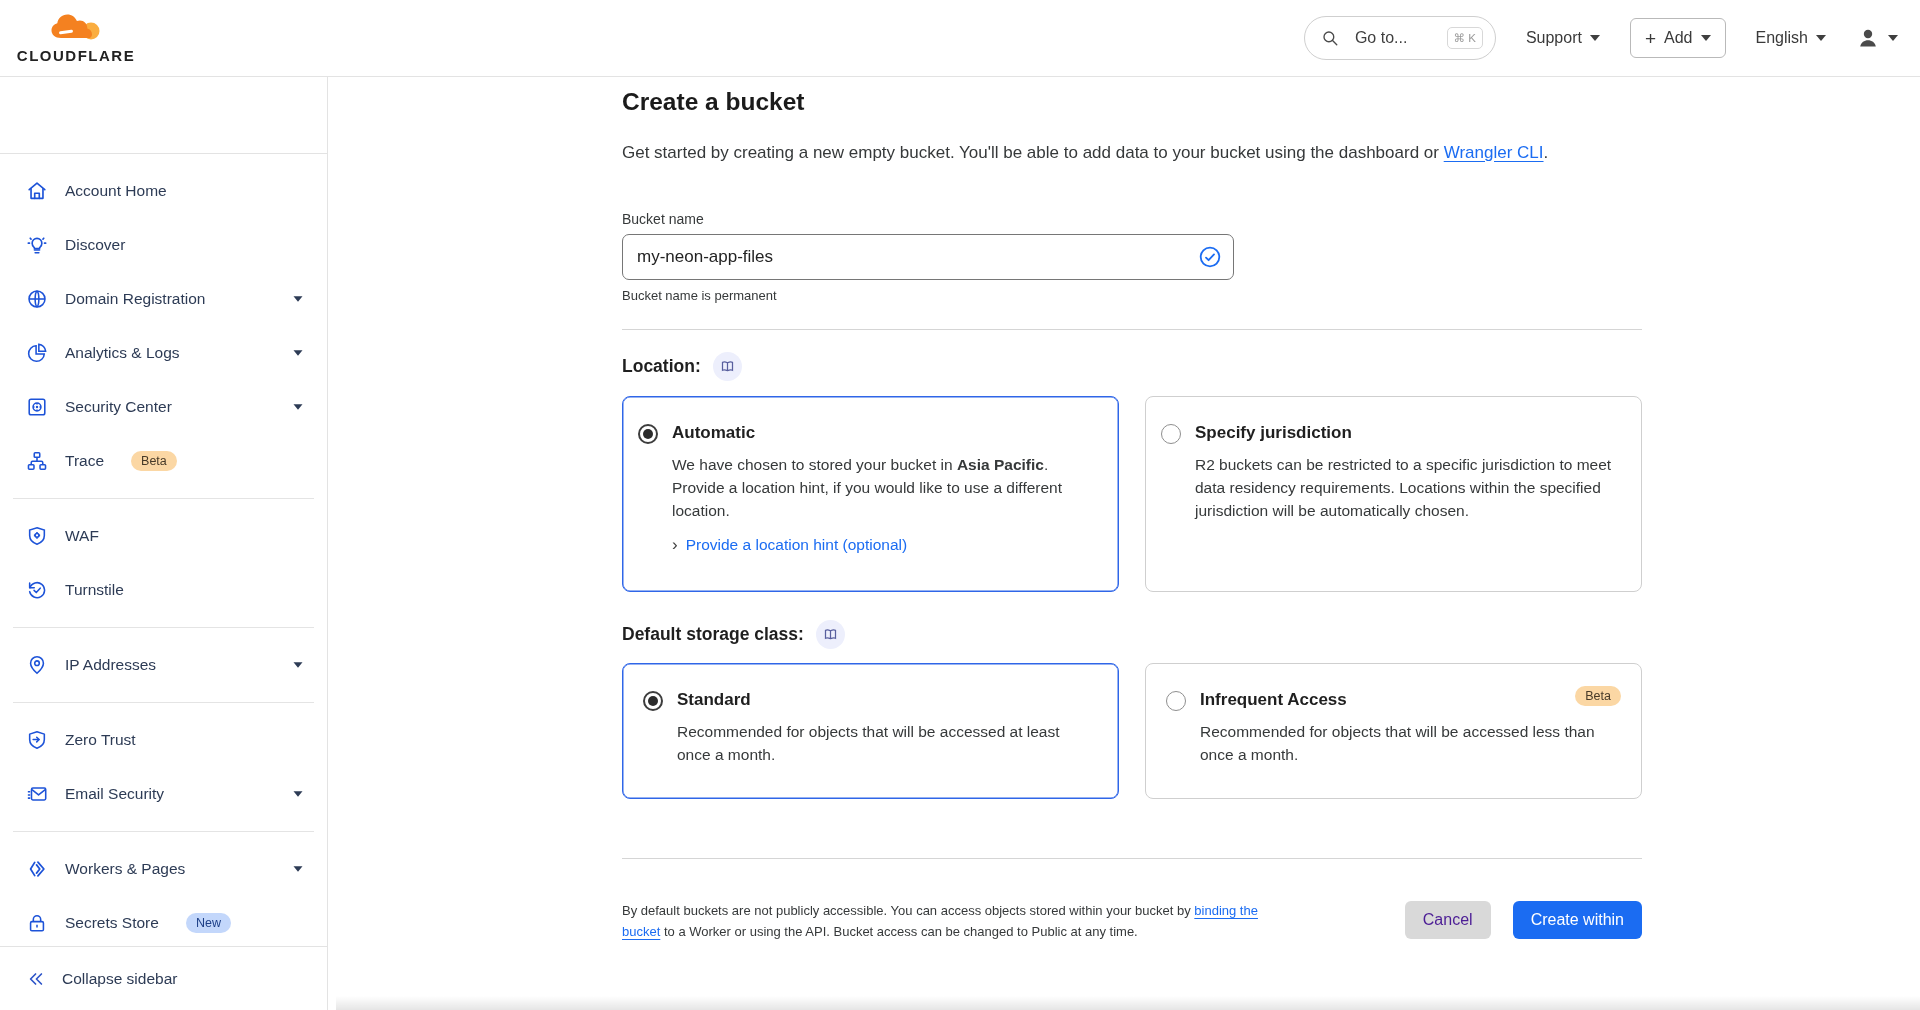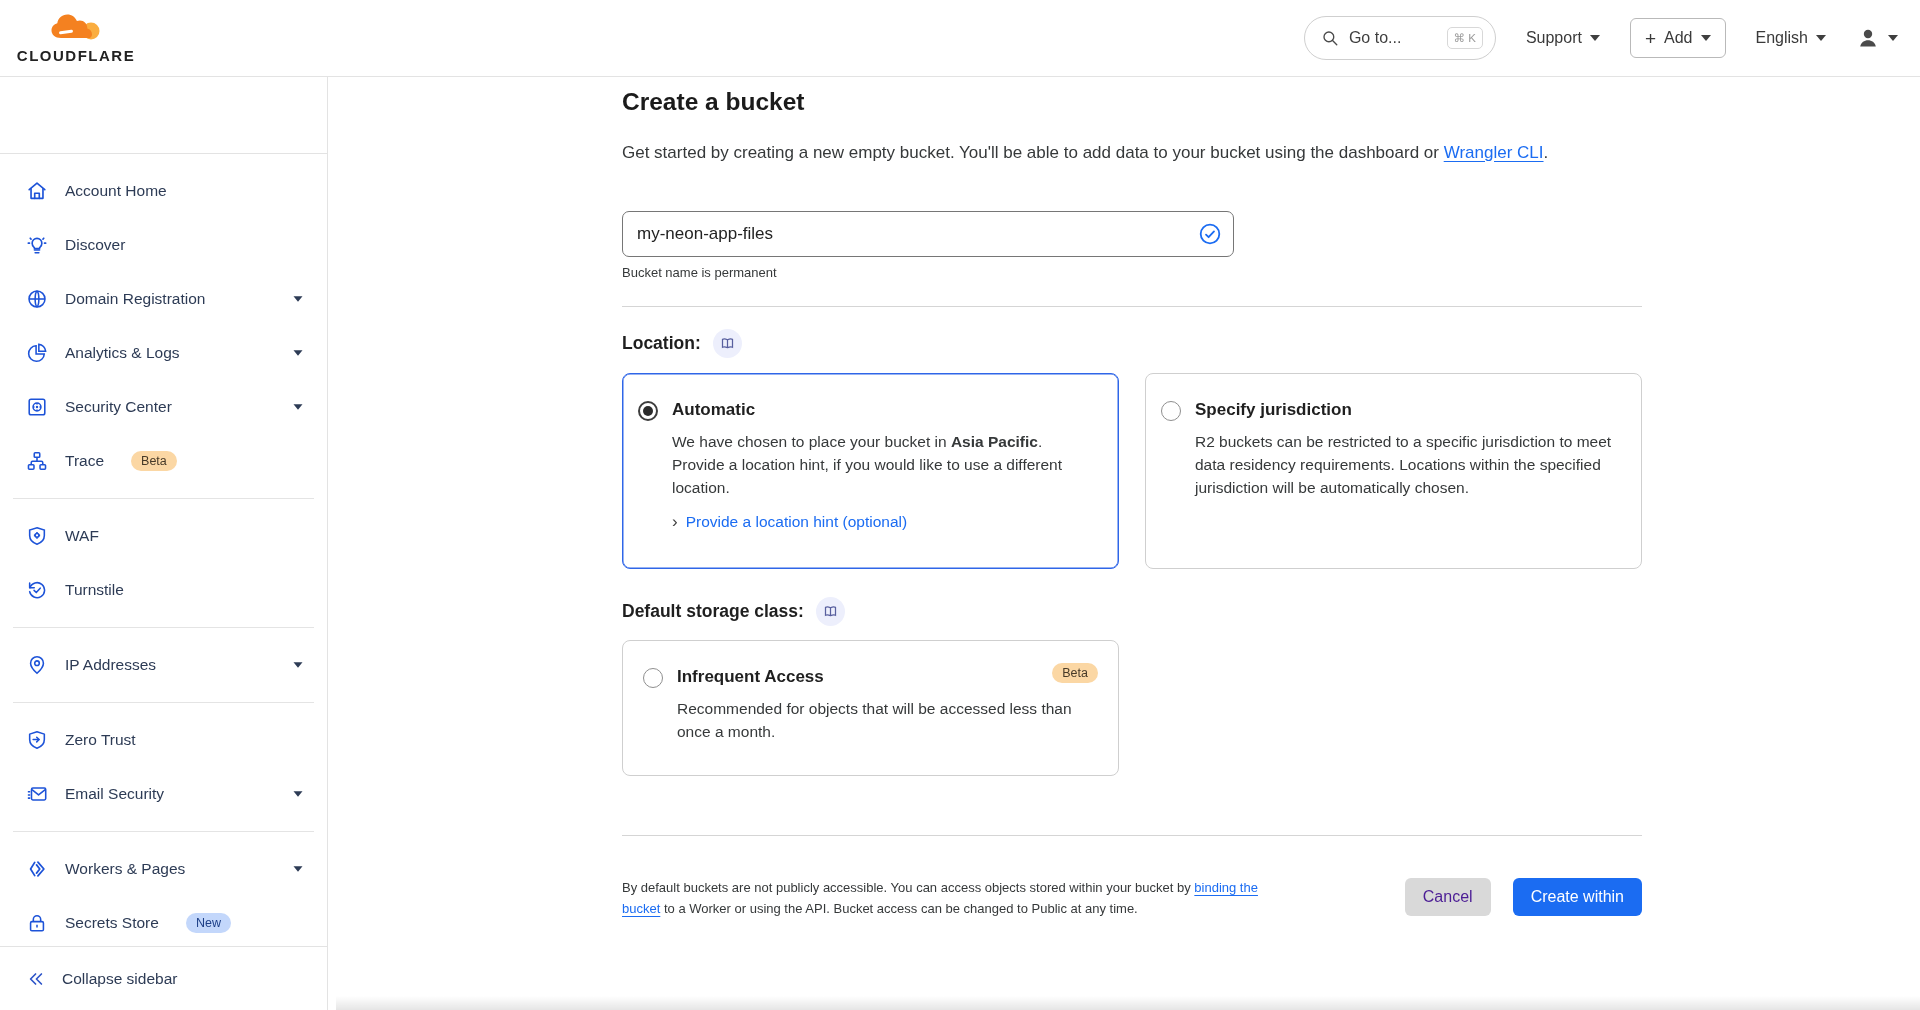--- a/index.html
+++ b/index.html
@@ -5,21 +5,21 @@
   * { margin:0; padding:0; box-sizing:border-box; }
   html,body { width:1920px; height:1010px; overflow:hidden; background:#fff;
     font-family:"Liberation Sans", sans-serif; color:#36393a; }
 
   
   .header { position:fixed; top:0; left:0; width:1920px; height:77px; background:#fff;
     border-bottom:1px solid #e3e3e3; display:flex; align-items:center; z-index:30; }
   .logo { margin-left:18px; width:116px; display:flex; flex-direction:column; align-items:center; cursor:pointer; }
   .logo-text { font-size:15px; font-weight:700; letter-spacing:1.5px; color:#222; margin-top:1px; }
   .header-right { margin-left:auto; display:flex; align-items:center; gap:30px; margin-right:22px; }
-  .search-pill { display:flex; align-items:center; gap:10px; border:1px solid #cfcfcf; border-radius:23px;
+  .search-pill { display:flex; align-items:center; gap:16px; border:1px solid #cfcfcf; border-radius:23px;
     height:44px; padding:0 12px 0 16px; width:192px; cursor:text; background:#fff; }
   .search-pill .ph { font-size:16px; color:#3f3f3f; }
   .kbd { border:1px solid #d8d8d8; border-radius:5px; font-size:11.5px; color:#9b9b9b;
     padding:3px 6px; margin-left:auto; white-space:nowrap; }
   .hdr-item { display:flex; align-items:center; gap:8px; font-size:16px; color:#3a3a3a; cursor:pointer; }
   .chev { width:0; height:0; border-left:5px solid transparent; border-right:5px solid transparent;
     border-top:6px solid #3f3f3f; display:inline-block; }
   .add-btn { border:1px solid #b9b9b9; border-radius:6px; height:40px; padding:0 14px;
     display:flex; align-items:center; gap:8px; font-size:16px; color:#3a3a3a; background:#fff; cursor:pointer; }
   .plus { font-size:19px; color:#3a3a3a; line-height:1; }
@@ -326,20 +326,21 @@
 <div class="main">
   <div class="content">
     <div class="page-title">Create a bucket</div>
 
     <div class="intro">
       <span>Get started by creating a new empty bucket. You'll be able to add data to your bucket using the dashboard or</span>
       <a class="link">Wrangler CLI</a><span>.</span>
     </div>
 
     <div class="field">
+      <div class="field-label">Bucket name</div>
       <div class="input-wrap">
         <input class="text-input" type="text" value="my-neon-app-files" style="">
         <span class="input-check">
           <svg viewBox="0 0 24 24" fill="none" stroke="#1b6cf2" stroke-width="1.8" stroke-linecap="round" stroke-linejoin="round">
               <circle cx="12" cy="12" r="9.3"></circle>
               <path d="M8 12.6l2.6 2.6 5.4-5.8"></path>
             </svg>
         </span>
       </div>
       <div class="helper">Bucket name is permanent</div>
@@ -360,21 +361,21 @@
     </div>
 
     <div class="cards">
       <div class="card h-loc selected">
         <span class="radio">
             <span class="dot"></span>
           </span>
         <div>
           <div class="card-title">Automatic</div>
           <div class="card-desc">
-            <span>We have chosen to place your bucket in </span><b>Asia Pacific</b><span>. Provide a location hint, if you would like to use a different location.</span>
+            <span>We have chosen to stored your bucket in </span><b>Asia Pacific</b><span>. Provide a location hint, if you would like to use a different location.</span>
           </div>
           <div class="hint-row">
             <span class="hint-chev">›</span>
             <span class="hint-link">Provide a location hint (optional)</span>
           </div>
         </div>
       </div>
 
       <div class="card h-loc">
         <span class="radio off"></span>
@@ -391,20 +392,29 @@
         <span style="display:flex">
           <svg viewBox="0 0 24 24" fill="none" stroke="currentColor" stroke-width="2">
               <path d="M4 5.3C6 4.4 8.6 4.5 12 6c3.4-1.5 6-1.6 8-.7V18c-2-.9-4.6-.8-8 .7-3.4-1.5-6-1.6-8-.7z"></path>
               <path d="M12 6v12.5"></path>
             </svg>
         </span>
       </span>
     </div>
 
     <div class="cards" style="margin-top:14px">
+      <div class="card h-store selected">
+        <span class="radio">
+            <span class="dot"></span>
+          </span>
+        <div>
+          <div class="card-title">Standard</div>
+          <div class="card-desc">Recommended for objects that will be accessed at least once a month.</div>
+        </div>
+      </div>
 
       <div class="card h-store">
         <span class="radio off"></span>
         <div>
           <div class="card-title">Infrequent Access</div>
           <div class="card-desc">Recommended for objects that will be accessed less than once a month.</div>
         </div>
         <span class="badge badge-beta card-badge">Beta</span>
       </div>
     </div>

